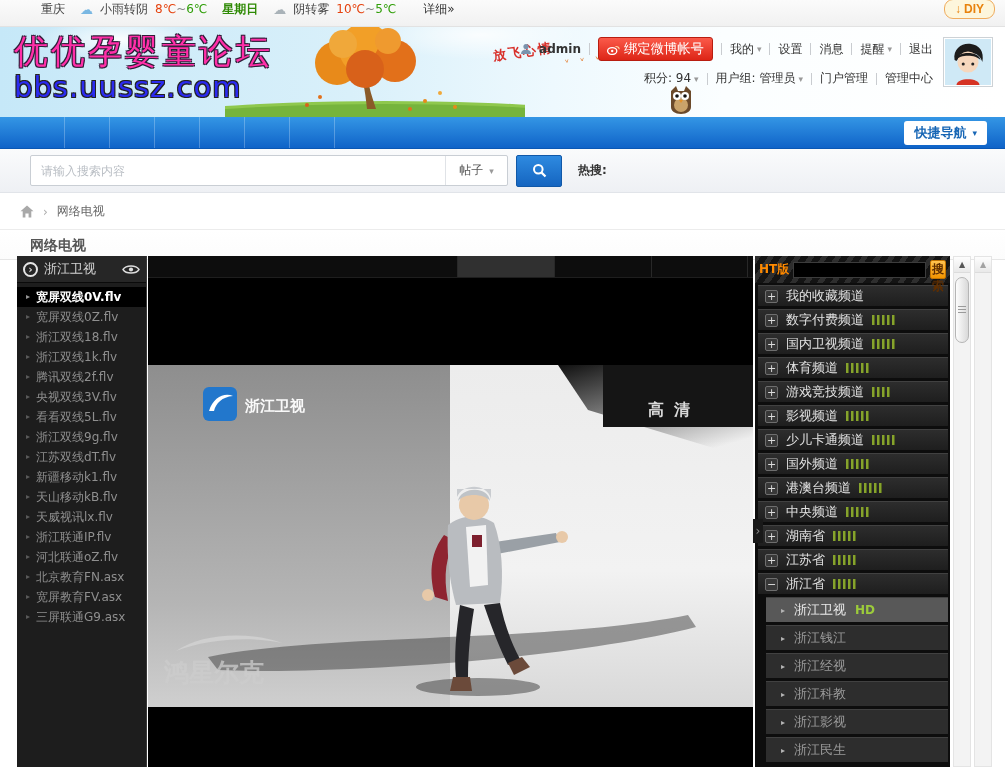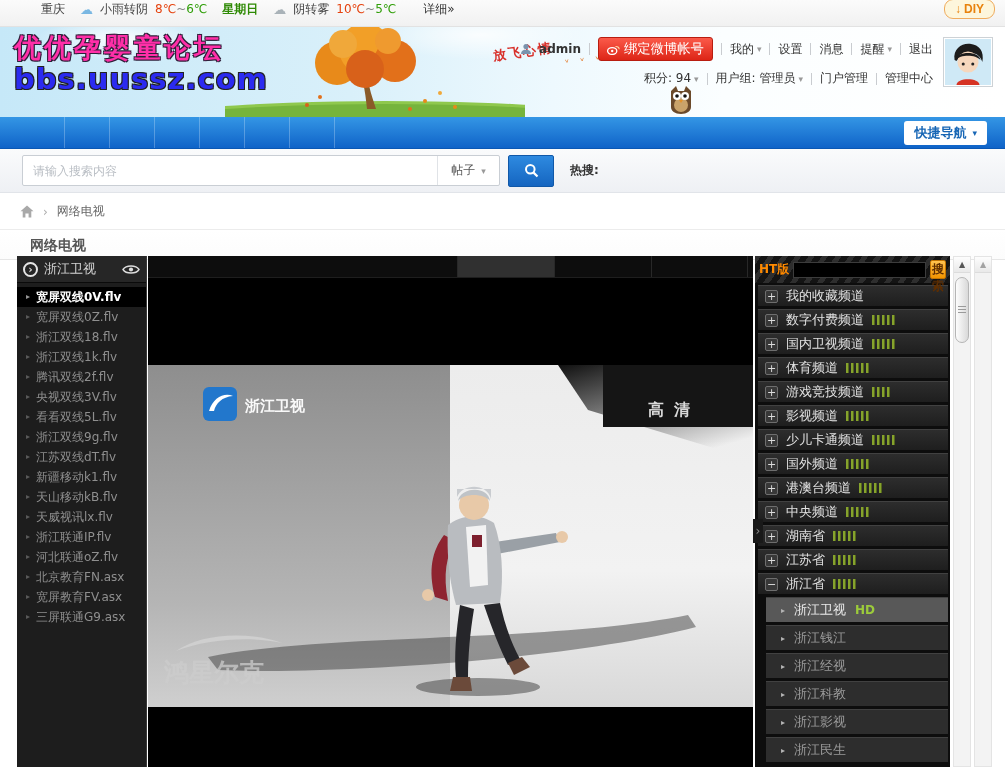--- a/index.html
+++ b/index.html
@@ -24,23 +24,23 @@
              color:#e8820c; font-weight:bold; padding:2px 10px; cursor:pointer; font-size:12px; }
   .diy-arrow { color:#e8820c; margin-right:3px; }
 
   
   .banner { position:relative; height:90px; overflow:hidden;
     background:
       radial-gradient(ellipse 120px 30px at 120px 12px, rgba(255,255,255,.9), rgba(255,255,255,0) 70%),
       radial-gradient(ellipse 150px 35px at 480px 8px, rgba(255,255,255,.8), rgba(255,255,255,0) 70%),
       linear-gradient(to right,#c6e8f8 0%,#d9f0fa 35%,#eef9fe 55%,#fbfeff 72%,#ffffff 100%); }
   .logo { position:absolute; left:14px; top:5px; line-height:1.15; cursor:pointer; }
-  .logo-cn { font-size:27px; font-weight:bold; letter-spacing:3px; color:#ff2fa8;
+  .logo-cn { font-size:34px; font-weight:normal; letter-spacing:3px; color:#ff2fa8;
              text-shadow:1px 1px 0 #30203a,-1px -1px 0 #30203a,1px -1px 0 #30203a,-1px 1px 0 #30203a; }
-  .logo-en { font-size:29px; font-weight:bold; color:#2b2bf0; letter-spacing:1px;
+  .logo-en { font-size:29px; font-weight:normal; color:#2b2bf0; letter-spacing:1px;
              text-shadow:1px 1px 0 #222,-1px -1px 0 #222,1px -1px 0 #222,-1px 1px 0 #222; }
   .tree { position:absolute; left:225px; top:0; }
   .slogan { position:absolute; left:493px; top:16px; color:#d8302a; font-size:13px; font-weight:bold;
             transform:rotate(-8deg); letter-spacing:2px; }
   .owl { position:absolute; left:668px; top:58px; }
   .birds { position:absolute; left:565px; top:28px; color:#e2701a; font-size:10px; letter-spacing:4px; transform:rotate(-6deg); }
 
   .userbox { position:absolute; right:12px; top:10px; text-align:right; }
   .u-row { display:flex; align-items:center; justify-content:flex-end; gap:0; margin-bottom:9px; }
   .u-sep { width:1px; height:12px; background:#c9ccd0; margin:0 8px; }
@@ -56,21 +56,21 @@
   .nav { height:32px; background:linear-gradient(#3496e5,#0f63c8); display:flex; align-items:stretch;
          padding-left:20px; position:relative; border-bottom:1px solid #0a57b4; }
   .nav-item { color:#fff; font-size:14px; font-weight:bold; line-height:32px; padding:0 22px;
               border-right:1px solid rgba(255,255,255,.25); cursor:pointer; text-decoration:none; }
   .quick-nav { position:absolute; right:18px; top:4px; background:#fff; color:#1766b5; font-size:13px;
                font-weight:bold; border-radius:3px; padding:3px 10px; cursor:pointer; display:flex; gap:6px; align-items:center; }
   .quick-nav .arr { color:#1766b5; }
 
   
   .searchbar { height:44px; background:linear-gradient(#fafbfc,#eef0f4); border-bottom:1px solid #e1e4e9;
-               display:flex; align-items:center; padding-left:22px; }
+               display:flex; align-items:center; padding-left:30px; }
   .search-box { display:flex; align-items:center; width:478px; height:31px; background:#fff;
                 border:1px solid #c9ced4; border-radius:2px; }
   .search-input { flex:1; border:none; outline:none; padding:0 10px; font-size:12px; color:#333; background:transparent; }
   .search-input::placeholder { color:#b9bec4; }
   .scope { width:62px; height:100%; border-left:1px solid #e0e3e7; display:flex; align-items:center;
            justify-content:center; gap:6px; color:#555; cursor:pointer; }
   .search-btn { width:46px; height:32px; margin-left:8px; background:linear-gradient(#2e8ae0,#1565c0);
                 border:1px solid #1058a8; border-radius:2px; display:flex; align-items:center; justify-content:center; cursor:pointer; }
   .hot { margin-left:16px; display:flex; gap:10px; align-items:center; }
   .hot-label { font-weight:bold; color:#333; }

